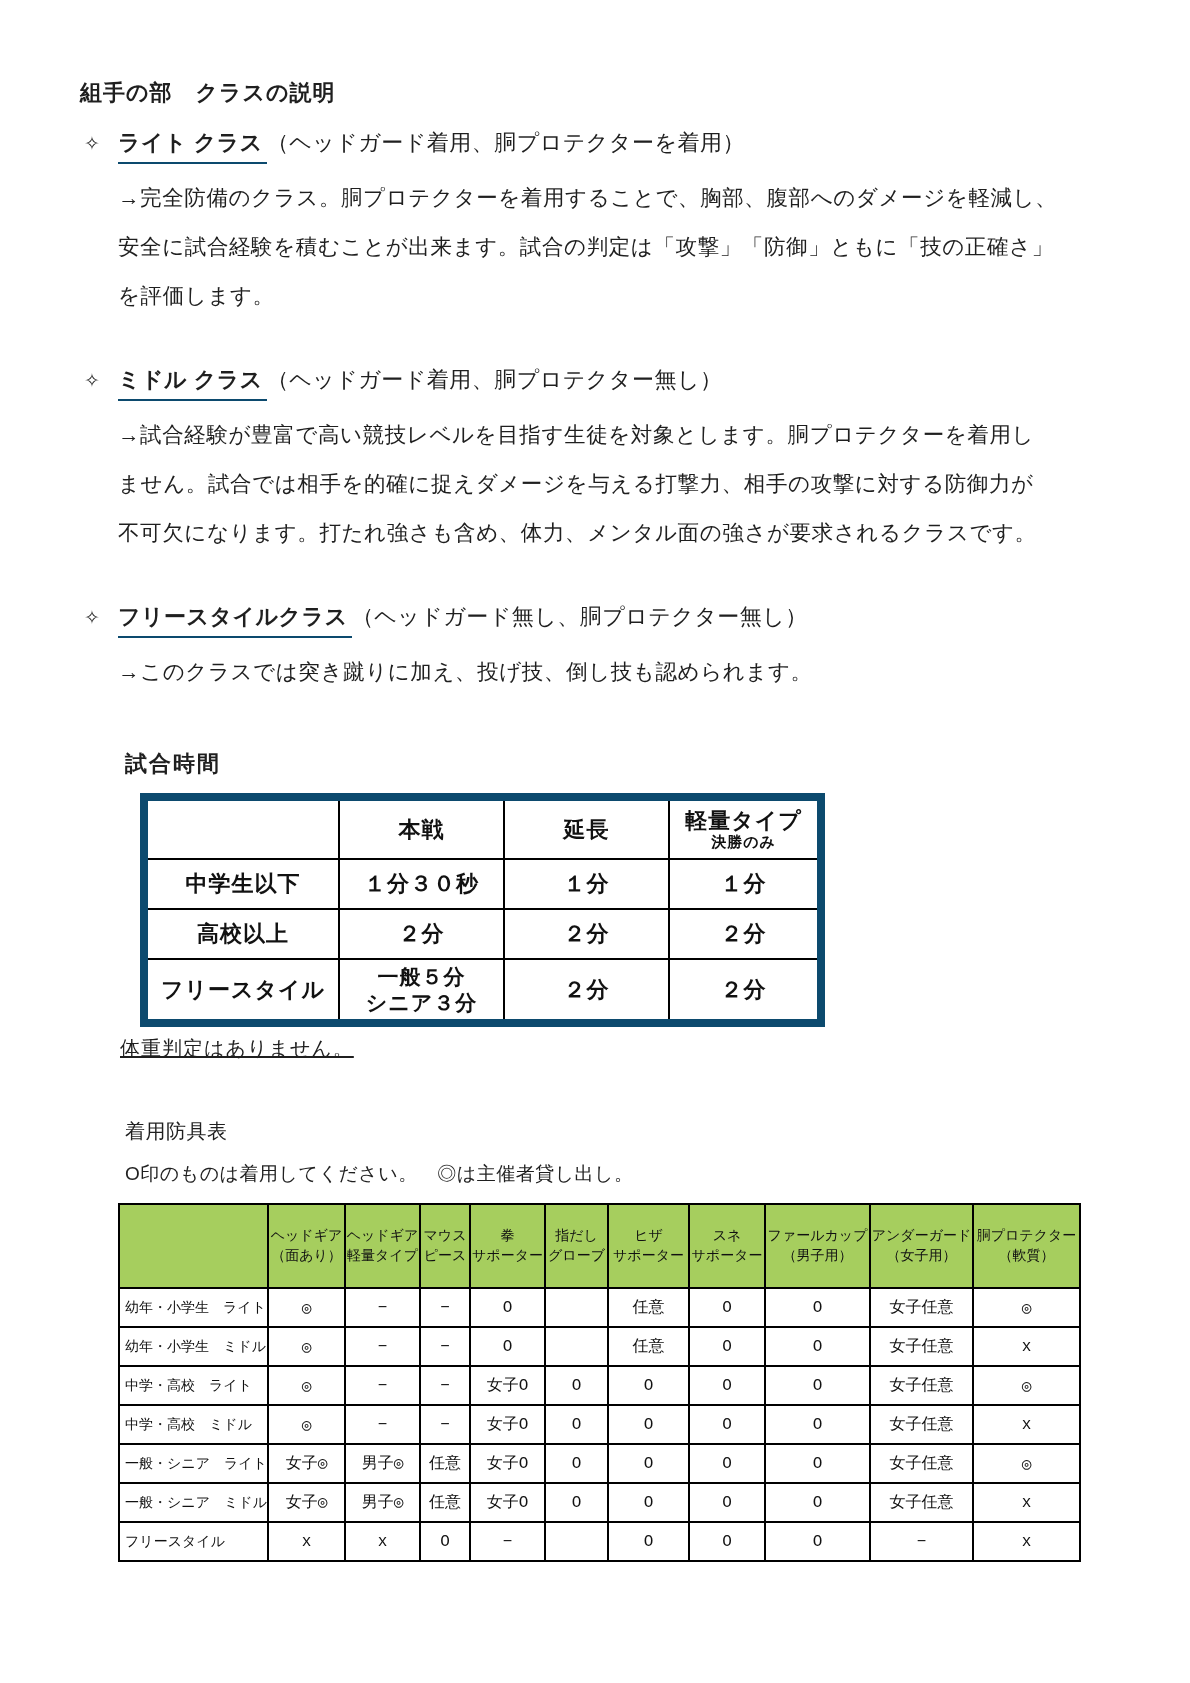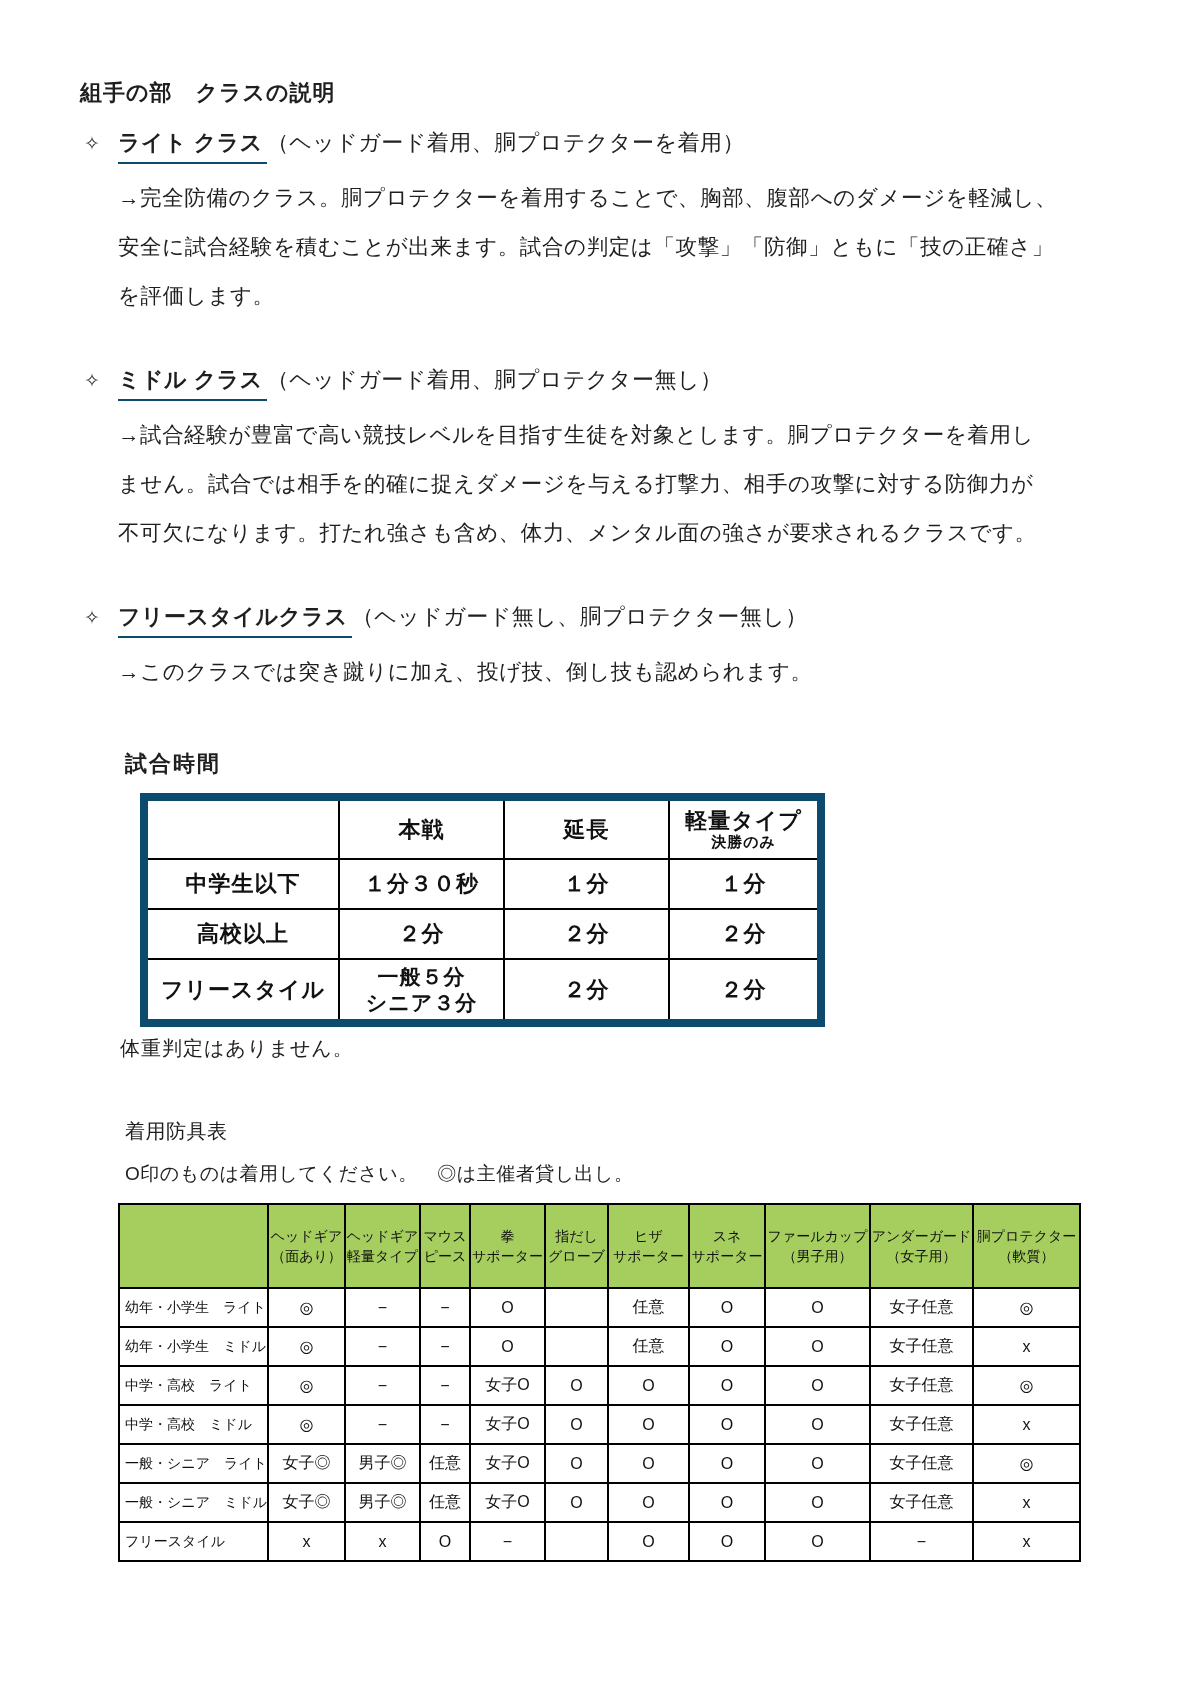--- a/index.html
+++ b/index.html
@@ -81,36 +81,38 @@
   .match-table .cell-main { font-size:22px; letter-spacing:1px; }
   .hdr-big { display:block; font-size:22px; line-height:24px; letter-spacing:1px; }
   .hdr-sub { display:block; font-size:15px; line-height:17px; letter-spacing:1px; }
   .two-line span { display:block; font-size:21px; line-height:26px; letter-spacing:1px; }
 
   .weight-note {
     margin:8px 0 0 40px;
     font-family:"Liberation Serif", serif;
     font-size:20px;
     letter-spacing:1px;
+    text-decoration:underline;
   }
 
   
   .equip-heading {
     margin:56px 0 0 45px;
     font-size:20px;
     letter-spacing:0.5px;
   }
   .equip-note {
     margin:16px 0 0 45px;
     font-size:19px;
     letter-spacing:0.5px;
   }
   .equip-table {
     margin:16px 0 12px 38px;
     border:2px solid #000;
+    font-family:Liberation Mono, monospace;
   }
   .equip-table td, .equip-table th {
     border:2px solid #000;
     vertical-align:middle;
     text-align:center;
     font-weight:400;
     color:#111;
     overflow:hidden;
   }
   .equip-table thead th {

